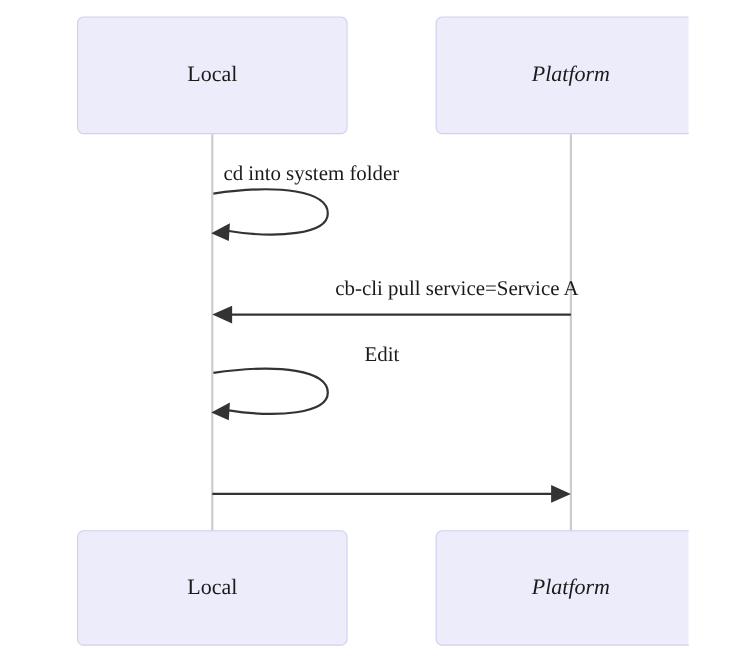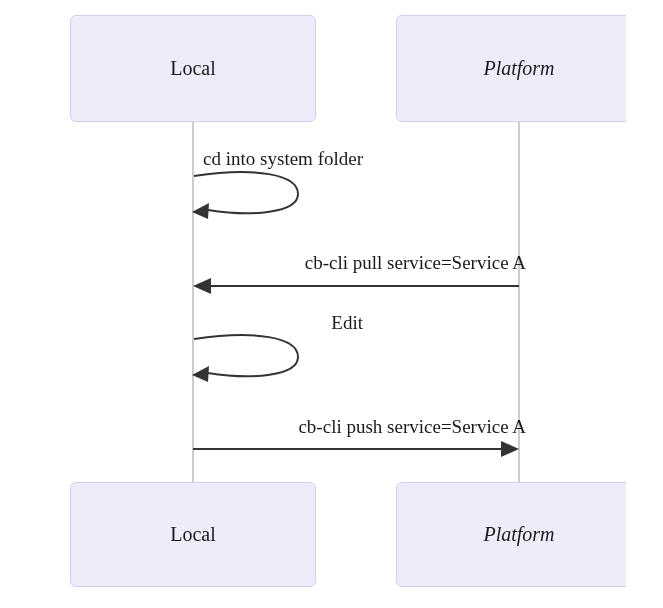--- a/index.html
+++ b/index.html
@@ -82,15 +82,14 @@
   <div class="actor row-bottom col-local">
     <span>Local</span>
   </div>
   <div class="actor row-bottom col-platform">
     <span>Platform</span>
   </div>
 
   <div class="msg-label" id="lbl-loop1">cd into system folder</div>
   <div class="msg-label" id="lbl-pull">cb-cli pull service=Service A</div>
   <div class="msg-label" id="lbl-edit">Edit</div>
-  <div class="msg-label" id="lbl-push">cb-cli push service=Service A</div>
 
 </div>
 
 </body></html>

